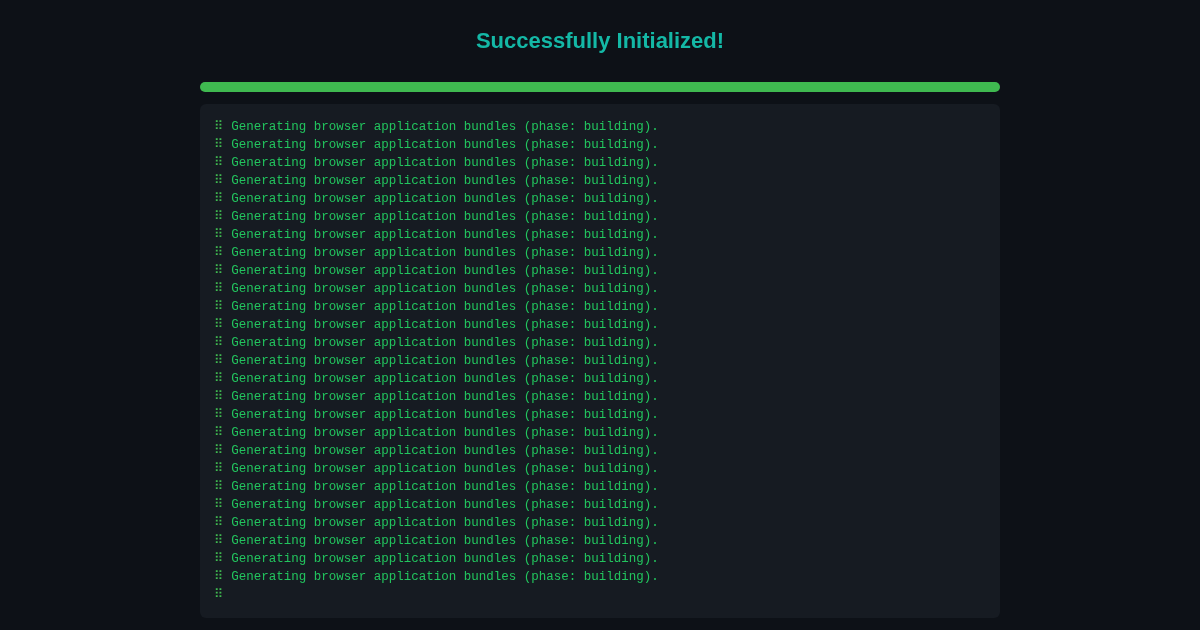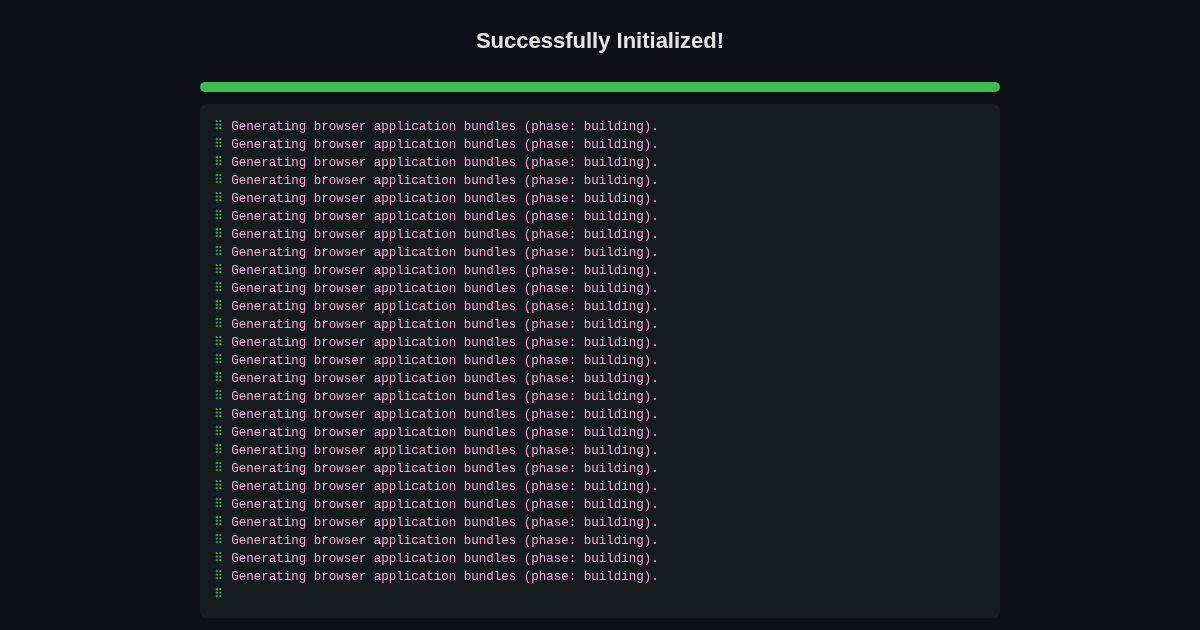--- a/index.html
+++ b/index.html
@@ -12,21 +12,21 @@
       height: 630px;
       background-color: #0d1117;
       font-family: -apple-system, BlinkMacSystemFont, "Segoe UI", Helvetica, Arial, sans-serif;
       overflow: hidden;
       display: flex;
       flex-direction: column;
       align-items: center;
       padding-top: 28px;
     }
     .title {
-      color: #e5e5e5;
+      color: #14b8a6;
       font-size: 22px;
       font-weight: 600;
       margin-bottom: 28px;
     }
     .progress-bar {
       width: 800px;
       height: 10px;
       background-color: #3fb950;
       border-radius: 5px;
       margin-bottom: 12px;
@@ -46,21 +46,21 @@
       display: flex;
       align-items: baseline;
       white-space: pre;
     }
     .spinner {
       color: #3fb950;
       margin-right: 8px;
       display: inline-block;
     }
     .log-text {
-      color: #f9a8d4;
+      color: #22c55e;
     }
   </style>
 </head>
 <body>
 
 <div class="title">Successfully Initialized!</div>
 
 <div class="progress-bar"></div>
 
 <div class="terminal" id="terminal">

